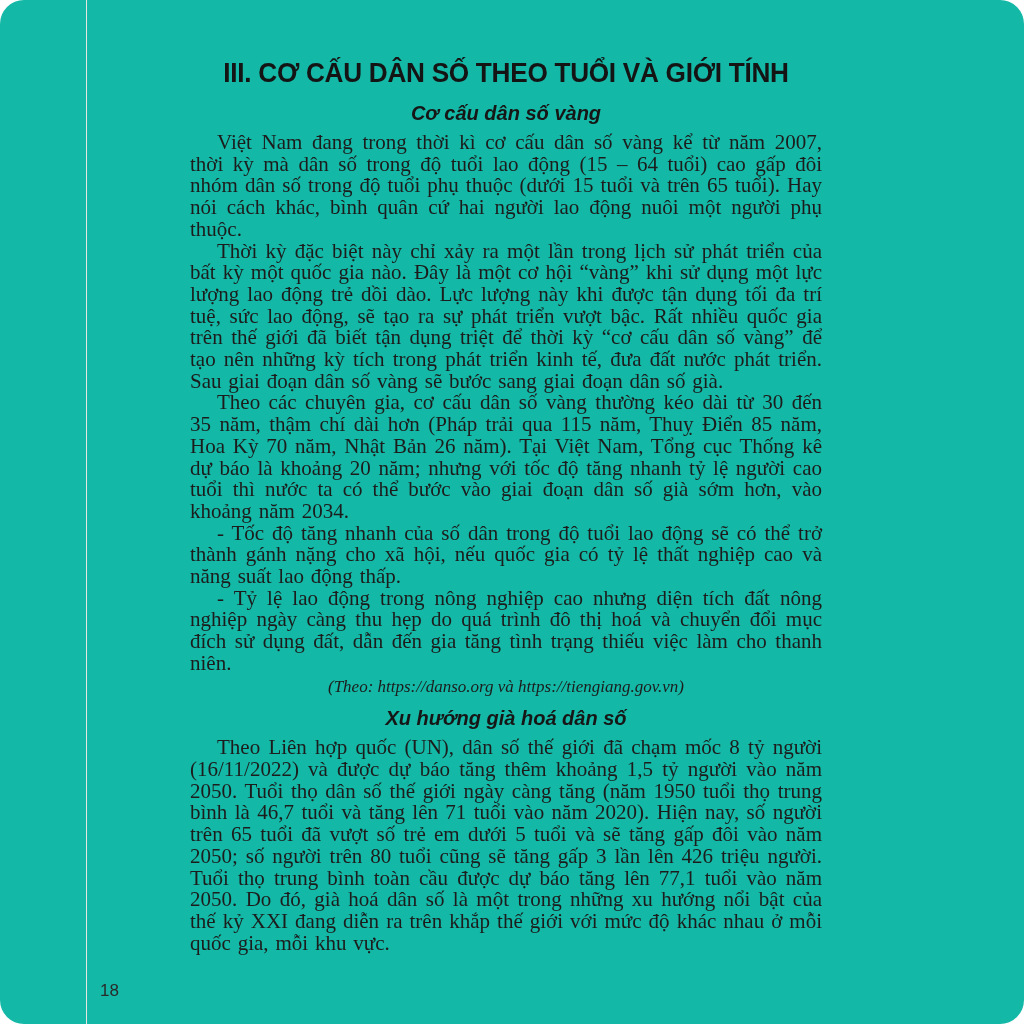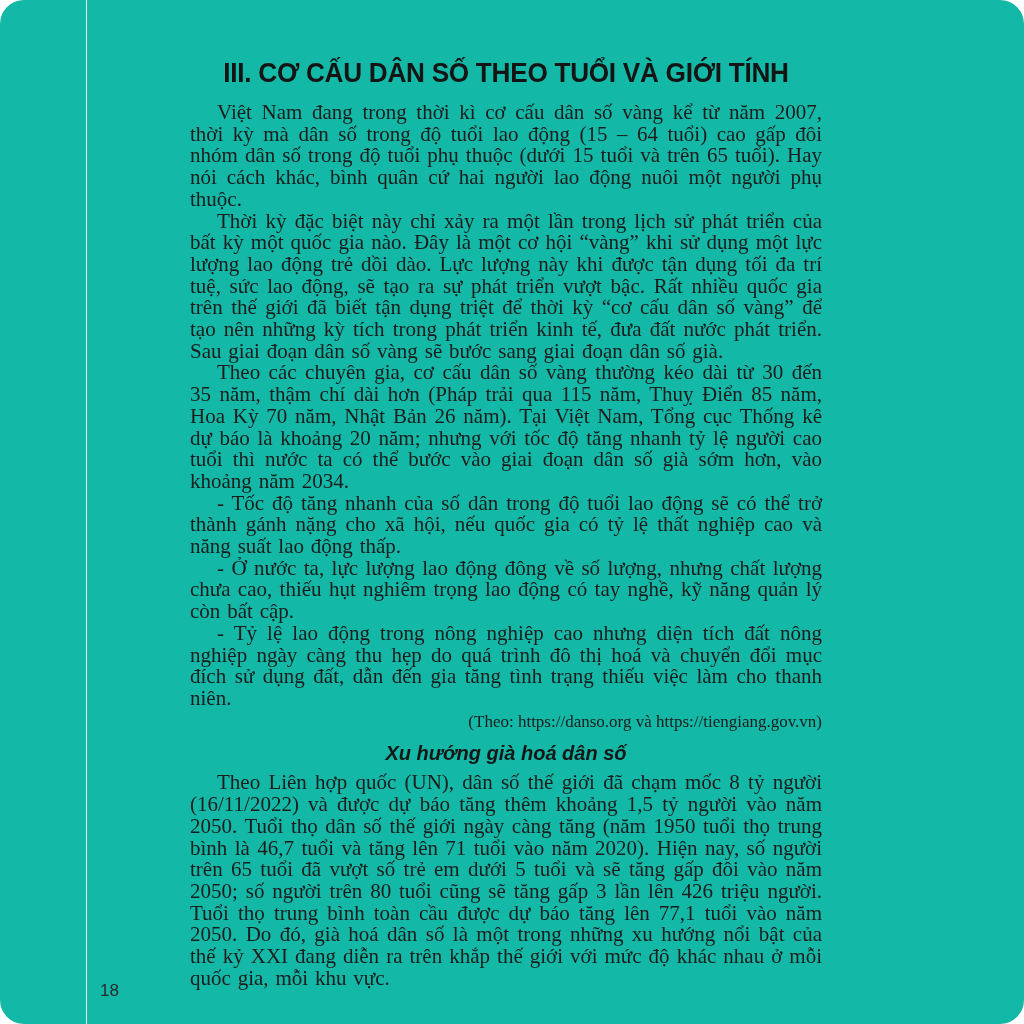--- a/index.html
+++ b/index.html
@@ -57,21 +57,22 @@
     line-height: 21.7px;
     text-align: justify;
     text-indent: 27px;
     word-spacing: 1.6px;
     margin: 0;
     color: #1c1c1c;
   }
   p.source-line {
     font-size: 17px;
     line-height: 21.7px;
-    text-align: right;
+    font-style: italic;
+    text-align: center;
     text-indent: 0;
     margin: 1px 0 0 0;
     color: #1c1c1c;
   }
   .page-number {
     position: absolute;
     left: 100px;
     top: 981px;
     font-family: "Liberation Sans", sans-serif;
     font-size: 17px;
@@ -80,26 +81,26 @@
 </style>
 </head>
 <body>
 
 <div class="page">
   <div class="edge-line"></div>
 
   <div class="content">
     <h1 class="doc-title">III. CƠ CẤU DÂN SỐ THEO TUỔI VÀ GIỚI TÍNH</h1>
 
+    <h2 class="section-heading">Cơ cấu dân số vàng</h2>
 
     <p class="body-par">Việt Nam đang trong thời kì cơ cấu dân số vàng kể từ năm 2007, thời kỳ mà dân số trong độ tuổi lao động (15 – 64 tuổi) cao gấp đôi nhóm dân số trong độ tuổi phụ thuộc (dưới 15 tuổi và trên 65 tuổi). Hay nói cách khác, bình quân cứ hai người lao động nuôi một người phụ thuộc.</p>
     <p class="body-par">Thời kỳ đặc biệt này chỉ xảy ra một lần trong lịch sử phát triển của bất kỳ một quốc gia nào. Đây là một cơ hội “vàng” khi sử dụng một lực lượng lao động trẻ dồi dào. Lực lượng này khi được tận dụng tối đa trí tuệ, sức lao động, sẽ tạo ra sự phát triển vượt bậc. Rất nhiều quốc gia trên thế giới đã biết tận dụng triệt để thời kỳ “cơ cấu dân số vàng” để tạo nên những kỳ tích trong phát triển kinh tế, đưa đất nước phát triển. Sau giai đoạn dân số vàng sẽ bước sang giai đoạn dân số già.</p>
     <p class="body-par">Theo các chuyên gia, cơ cấu dân số vàng thường kéo dài từ 30 đến 35 năm, thậm chí dài hơn (Pháp trải qua 115 năm, Thuỵ Điển 85 năm, Hoa Kỳ 70 năm, Nhật Bản 26 năm). Tại Việt Nam, Tổng cục Thống kê dự báo là khoảng 20 năm; nhưng với tốc độ tăng nhanh tỷ lệ người cao tuổi thì nước ta có thể bước vào giai đoạn dân số già sớm hơn, vào khoảng năm 2034.</p>
     <p class="body-par">- Tốc độ tăng nhanh của số dân trong độ tuổi lao động sẽ có thể trở thành gánh nặng cho xã hội, nếu quốc gia có tỷ lệ thất nghiệp cao và năng suất lao động thấp.</p>
-    <p class="body-par">- Ở nước ta, lực lượng lao động đông về số lượng, nhưng chất lượng chưa cao, thiếu hụt nghiêm trọng lao động có tay nghề, kỹ năng quản lý còn bất cập.</p>
     <p class="body-par">- Tỷ lệ lao động trong nông nghiệp cao nhưng diện tích đất nông nghiệp ngày càng thu hẹp do quá trình đô thị hoá và chuyển đổi mục đích sử dụng đất, dẫn đến gia tăng tình trạng thiếu việc làm cho thanh niên.</p>
 
     <p class="source-line">(Theo: https://danso.org và https://tiengiang.gov.vn)</p>
 
     <h2 class="section-heading second">Xu hướng già hoá dân số</h2>
 
     <p class="body-par">Theo Liên hợp quốc (UN), dân số thế giới đã chạm mốc 8 tỷ người (16/11/2022) và được dự báo tăng thêm khoảng 1,5 tỷ người vào năm 2050. Tuổi thọ dân số thế giới ngày càng tăng (năm 1950 tuổi thọ trung bình là 46,7 tuổi và tăng lên 71 tuổi vào năm 2020). Hiện nay, số người trên 65 tuổi đã vượt số trẻ em dưới 5 tuổi và sẽ tăng gấp đôi vào năm 2050; số người trên 80 tuổi cũng sẽ tăng gấp 3 lần lên 426 triệu người. Tuổi thọ trung bình toàn cầu được dự báo tăng lên 77,1 tuổi vào năm 2050. Do đó, già hoá dân số là một trong những xu hướng nổi bật của thế kỷ XXI đang diễn ra trên khắp thế giới với mức độ khác nhau ở mỗi quốc gia, mỗi khu vực.</p>
   </div>
 
   <div class="page-number">18</div>

